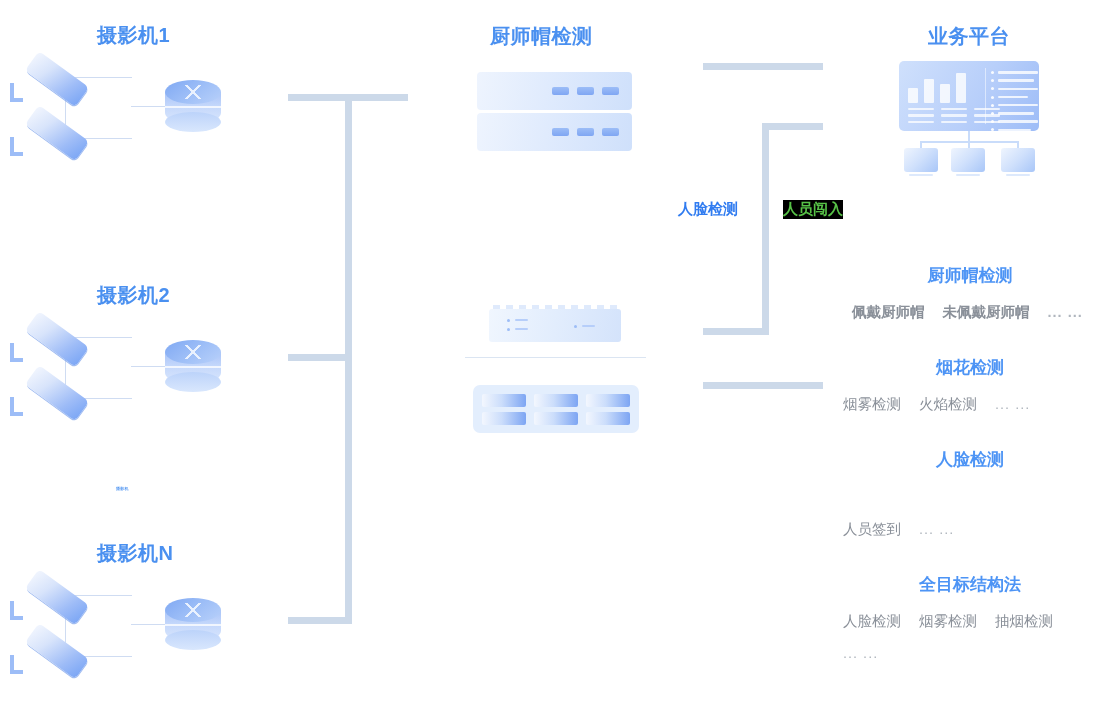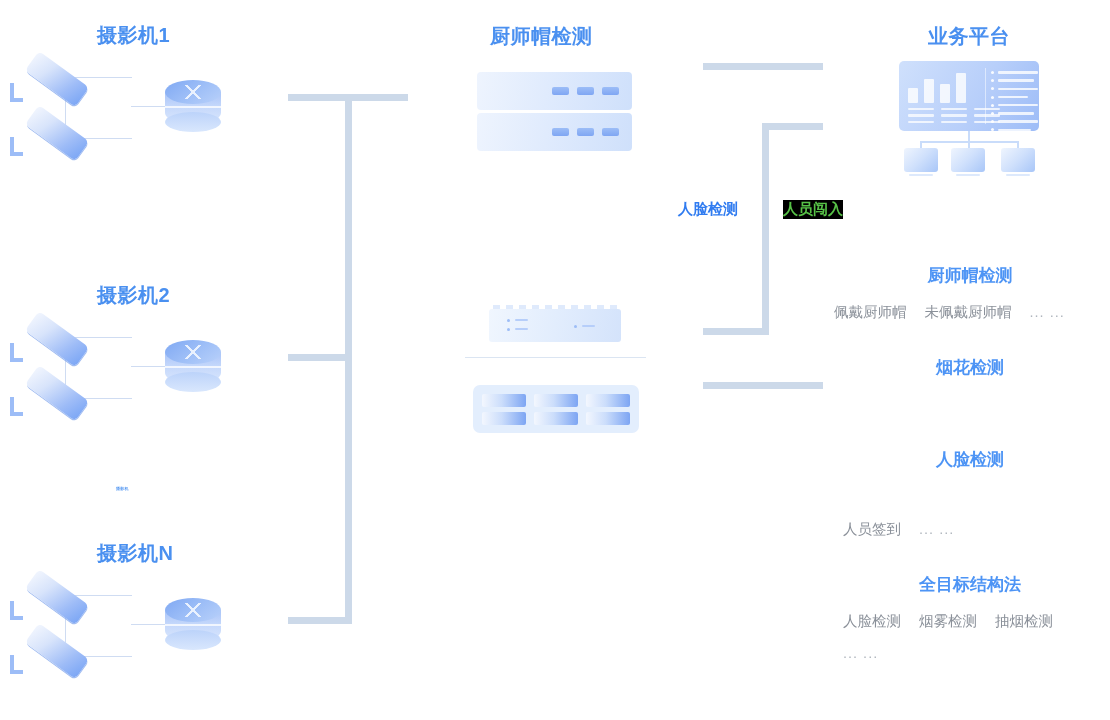--- a/index.html
+++ b/index.html
@@ -288,27 +288,32 @@
   <div class="tline" style="left:920px;top:141px;width:2px;height:9px;"></div>
   <div class="tline" style="left:1017px;top:141px;width:2px;height:9px;"></div>
   <div class="term" style="left:904px;top:148px;"></div>
   <div class="term-foot" style="left:909px;top:174px;width:24px;"></div>
   <div class="term" style="left:951px;top:148px;"></div>
   <div class="term-foot" style="left:956px;top:174px;width:24px;"></div>
   <div class="term" style="left:1001px;top:148px;"></div>
   <div class="term-foot" style="left:1006px;top:174px;width:24px;"></div>
 
   <div class="det-title" style="left:820px;top:264px;width:300px;">厨师帽检测</div>
-  <div class="det-items" style="left:834px;top:303px;">
+  <div class="det-items" style="left:852px;top:303px;font-weight:bold;">
     <span>佩戴厨师帽</span>
     <span>未佩戴厨师帽</span>
     <span class="dots">... ...</span>
   </div>
 
   <div class="det-title" style="left:820px;top:356px;width:300px;">烟花检测</div>
+  <div class="det-items" style="left:843px;top:395px;">
+    <span>烟雾检测</span>
+    <span>火焰检测</span>
+    <span class="dots">... ...</span>
+  </div>
 
   <div class="det-title" style="left:820px;top:448px;width:300px;">人脸检测</div>
   <div class="det-items" style="left:843px;top:520px;">
     <span>人员签到</span>
     <span class="dots">... ...</span>
   </div>
 
   <div class="det-title" style="left:820px;top:573px;width:300px;">全目标结构法</div>
   <div class="det-items" style="left:843px;top:612px;">
     <span>人脸检测</span>

